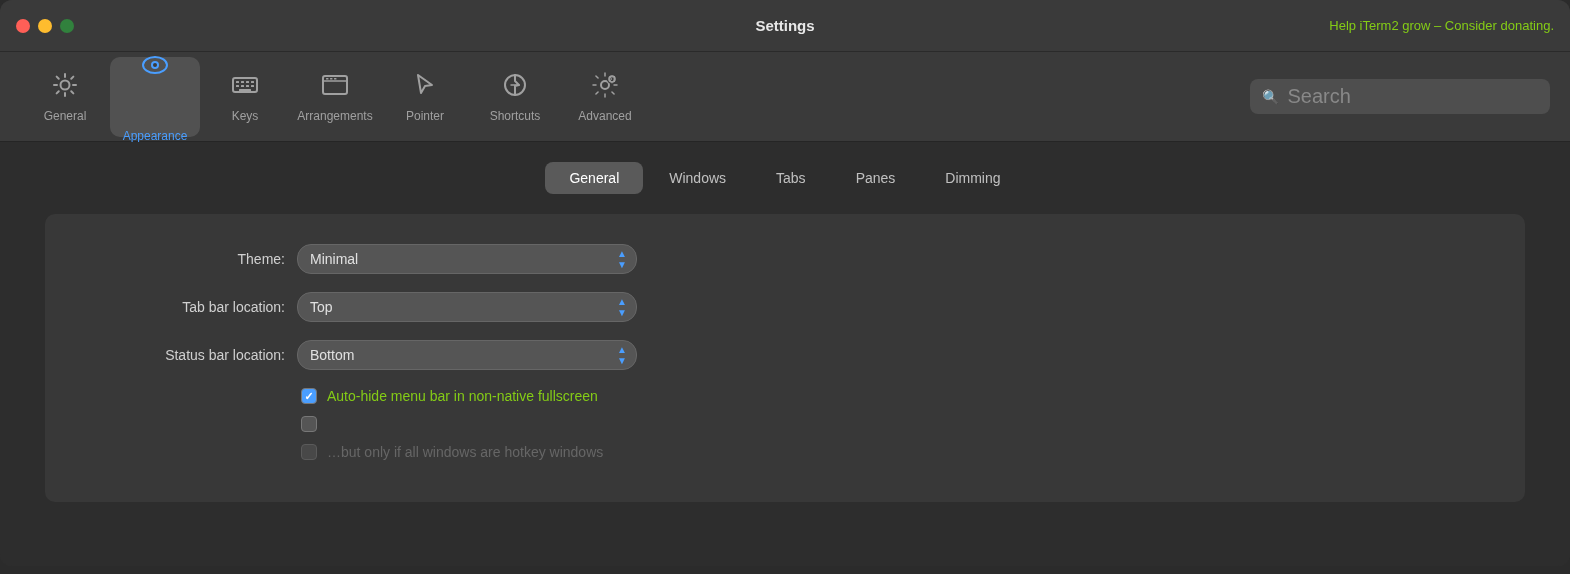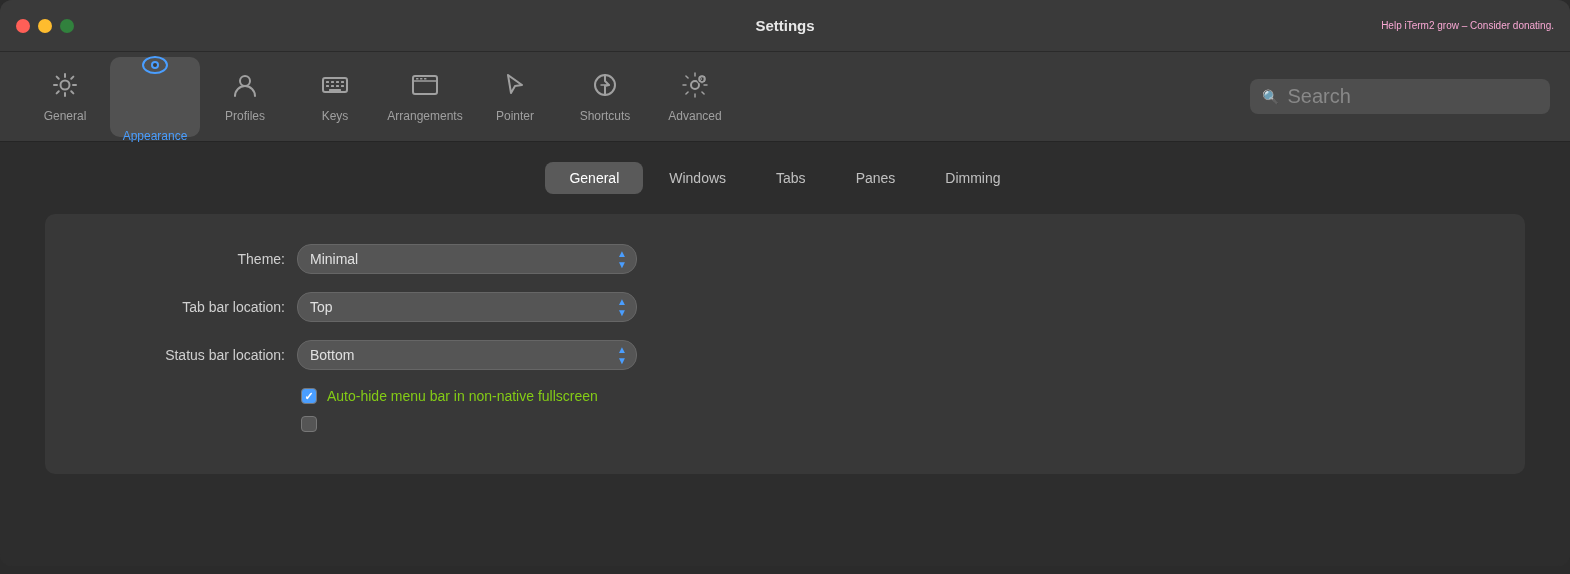--- a/index.html
+++ b/index.html
@@ -55,22 +55,22 @@
       position: absolute;
       left: 50%;
       transform: translateX(-50%);
       font-size: 15px;
       font-weight: 600;
       color: #e8e8e8;
     }
 
     .donate-link {
       margin-left: auto;
-      color: #f9a8d4;
-      font-size: 10px;
+      color: #84cc16;
+      font-size: 13px;
       text-decoration: none;
       cursor: pointer;
     }
 
     
     .toolbar {
       background: #3a3a3a;
       height: 90px;
       display: flex;
       align-items: center;
@@ -326,29 +326,20 @@
       <span class="toolbar-icon">
         <svg class="icon-svg-eye" viewBox="0 0 30 28" fill="none" xmlns="http://www.w3.org/2000/svg">
           <ellipse cx="15" cy="14" rx="12" ry="8" stroke="#4a9eff" stroke-width="2"></ellipse>
           <circle cx="15" cy="14" r="4" fill="#4a9eff"></circle>
           <circle cx="15" cy="14" r="2" fill="#3a3a3a"></circle>
         </svg>
       </span>
       <span class="toolbar-label" style="color:#4a9eff;">Appearance</span>
     </div>
 
-    <div class="toolbar-item">
-      <span class="toolbar-icon">
-        <svg class="icon-svg" viewBox="0 0 28 28" fill="none" xmlns="http://www.w3.org/2000/svg">
-          <circle cx="14" cy="10" r="5" stroke="#a0a0a0" stroke-width="2"></circle>
-          <path d="M4 25c0-5.523 4.477-10 10-10s10 4.477 10 10" stroke="#a0a0a0" stroke-width="2" stroke-linecap="round"></path>
-        </svg>
-      </span>
-      <span class="toolbar-label">Profiles</span>
-    </div>
 
     <div class="toolbar-item">
       <span class="toolbar-icon">
         <svg class="icon-svg" viewBox="0 0 28 28" fill="none" xmlns="http://www.w3.org/2000/svg">
           <rect x="2" y="7" width="24" height="14" rx="2" stroke="#a0a0a0" stroke-width="2"></rect>
           <rect x="5" y="10" width="3" height="2" rx="0.5" fill="#a0a0a0"></rect>
           <rect x="10" y="10" width="3" height="2" rx="0.5" fill="#a0a0a0"></rect>
           <rect x="15" y="10" width="3" height="2" rx="0.5" fill="#a0a0a0"></rect>
           <rect x="20" y="10" width="3" height="2" rx="0.5" fill="#a0a0a0"></rect>
           <rect x="5" y="14" width="3" height="2" rx="0.5" fill="#a0a0a0"></rect>
@@ -478,16 +469,22 @@
         </div>
         <span class="checkbox-label">Auto-hide menu bar in non-native fullscreen</span>
       </div>
 
       <div class="checkbox-row">
         <div class="checkbox unchecked">
           <span class="checkbox-check"></span>
         </div>
       </div>
 
+      <div class="checkbox-row">
+        <div class="checkbox disabled">
+          <span class="checkbox-check"></span>
+        </div>
+        <span class="checkbox-label disabled">…but only if all windows are hotkey windows</span>
+      </div>
 
     </div>
   </div>
 </div>
 
 </body></html>

